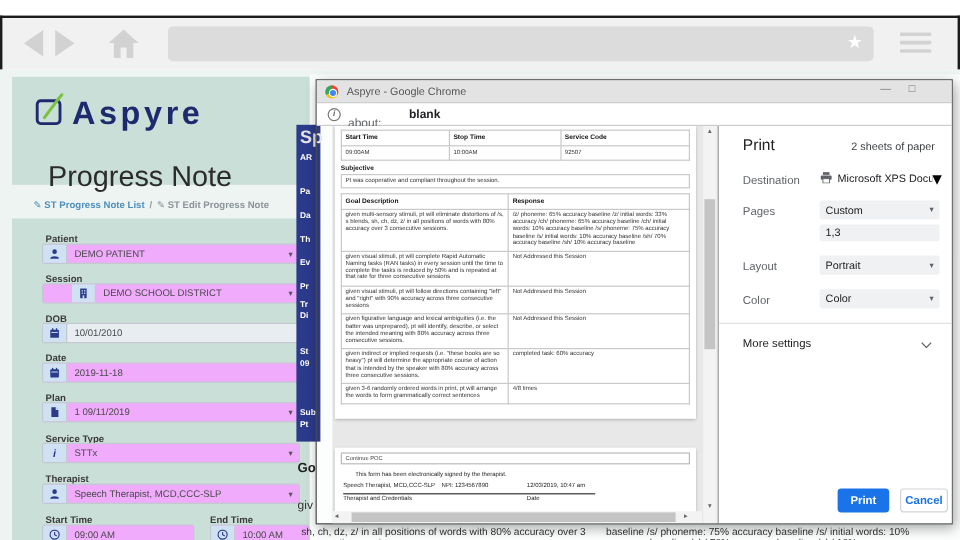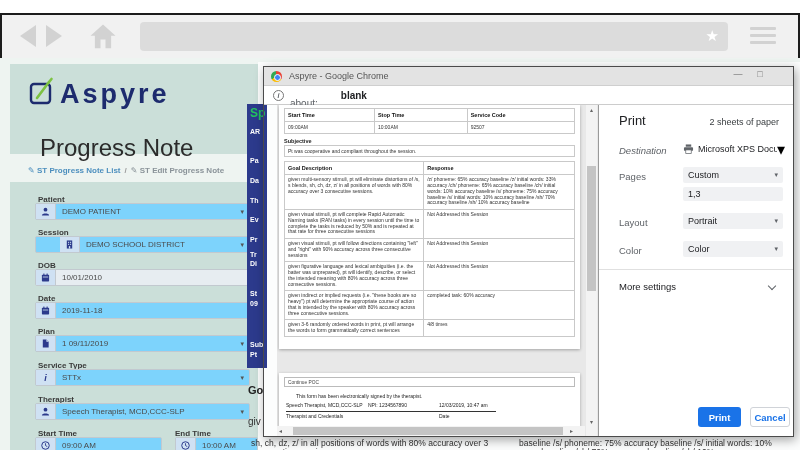--- a/index.html
+++ b/index.html
@@ -23,34 +23,34 @@
   .page { position:absolute; left:0; top:58px; width:800px; height:392px; background:#eef4f1; overflow:hidden; }
   .content-bg { position:absolute; left:258px; top:4px; width:542px; height:388px; background:#fcfdfd; }
   .sb-head { position:absolute; left:10px; top:6px; width:248px; height:90px; background:#cbdfd9; }
   .logo { position:absolute; left:18px; top:12px; display:flex; align-items:center; }
   .logo-text { color:#1d2b6e; font-size:27px; font-weight:bold; letter-spacing:3px; margin-left:2px; }
   .page-title { position:absolute; left:30px; top:70px; font-size:24px; color:#2b2b2b; }
   .crumbs { position:absolute; left:28px; top:108px; font-size:8px; font-weight:bold; }
   .crumb1 { color:#4d8fbe; } .crumb-sep { color:#9a9a9a; padding:0 4px; } .crumb2 { color:#8a9399; }
   .sb-form { position:absolute; left:10px; top:124px; width:248px; height:268px; background:#cbdfd9; }
   .f-label { position:absolute; font-size:8px; font-weight:bold; color:#3a3a3a; }
-  .f-row { position:absolute; height:17px; background:#7dd3fc; border:1px solid #c2c9cf; border-radius:2px; display:flex; align-items:center; }
+  .f-row { position:absolute; height:17px; background:#f0abfc; border:1px solid #c2c9cf; border-radius:2px; display:flex; align-items:center; }
   .f-row.ro { background:#e7edf1; }
   .f-icon { width:20px; align-self:stretch; background:#cfe1f3; border-right:1px solid #c2c9cf; display:flex; align-items:center; justify-content:center; flex:none; }
   .f-val { font-size:8px; color:#4a4a4a; padding-left:6px; white-space:nowrap; overflow:hidden; flex:1; }
   .f-caret { font-size:7px; color:#555; padding-right:5px; flex:none; }
 
   .strip { position:absolute; left:247px; top:46px; width:20px; height:264px; background:#2c3a8c; }
   .strip span { position:absolute; left:3px; color:#fff; font-size:7px; font-weight:bold; white-space:nowrap; }
-  .strip .big { font-size:12px; color:#22c55e; font-weight:bold; }
+  .strip .big { font-size:15px; color:#e5e5e5; font-weight:bold; }
   .goal-partial { position:absolute; left:248px; top:326px; font-size:11px; font-weight:bold; color:#222; }
   .given-partial { position:absolute; left:248px; top:358px; font-size:10px; color:#333; }
   .bl-line1 { position:absolute; left:251px; top:380px; font-size:8.5px; color:#333; white-space:nowrap; }
   .bl-line2 { position:absolute; left:251px; top:389px; font-size:8.5px; color:#333; white-space:nowrap; }
-  .br-line1 { position:absolute; left:505px; top:380px; font-size:8.5px; color:#333; white-space:nowrap;margin-left:14px; }
+  .br-line1 { position:absolute; left:505px; top:380px; font-size:8.5px; color:#333; white-space:nowrap; }
   .br-line2 { position:absolute; left:505px; top:389px; font-size:8.5px; color:#333; white-space:nowrap; }
 
   
   .popup { position:absolute; left:263px; top:66px; width:531px; height:371px; border:1px solid #4b4b4b;
            box-shadow:2px 3px 10px rgba(0,0,0,.35); }
   .win-title { height:19px; background:#e3e3e3; border-bottom:1px solid #cfcfcf; position:relative; display:flex; align-items:center; }
   .chrome-ic { width:11px; height:11px; border-radius:50%; margin:0 7px 0 7px;
                background:conic-gradient(#ea4335 0 120deg,#fbbc05 120deg 240deg,#34a853 240deg 360deg); position:relative; }
   .chrome-ic::after { content:""; position:absolute; left:3px; top:3px; width:5px; height:5px; border-radius:50%;
                background:#4285f4; border:1px solid #fff; }
@@ -381,21 +381,21 @@
         <span class="arr" style="left:2px;">◂</span>
         <div class="hthumb"></div>
         <span class="arr" style="right:12px;">▸</span>
       </div>
     </div>
 
     <div class="settings">
       <div class="pp-title">Print</div>
       <div class="pp-sheets">2 sheets of paper</div>
 
-      <div class="pp-label" style="top:40px;font-style:italic;">Destination</div>
+      <div class="pp-label" style="top:40px;">Destination</div>
       <div class="dest-val">
         <span><svg width="11" height="10" viewBox="0 0 12 11">
               <rect x="3" y="0.5" width="6" height="2.5" fill="#5f6368"></rect>
               <rect x="1" y="3.5" width="10" height="4" rx="1" fill="#5f6368"></rect>
               <rect x="3" y="6.5" width="6" height="4" fill="#fff" stroke="#5f6368" stroke-width="0.8"></rect>
             </svg></span>
         <span class="dd-val">Microsoft XPS Docum</span>
         <span class="dd-caret">▾</span>
       </div>
 

